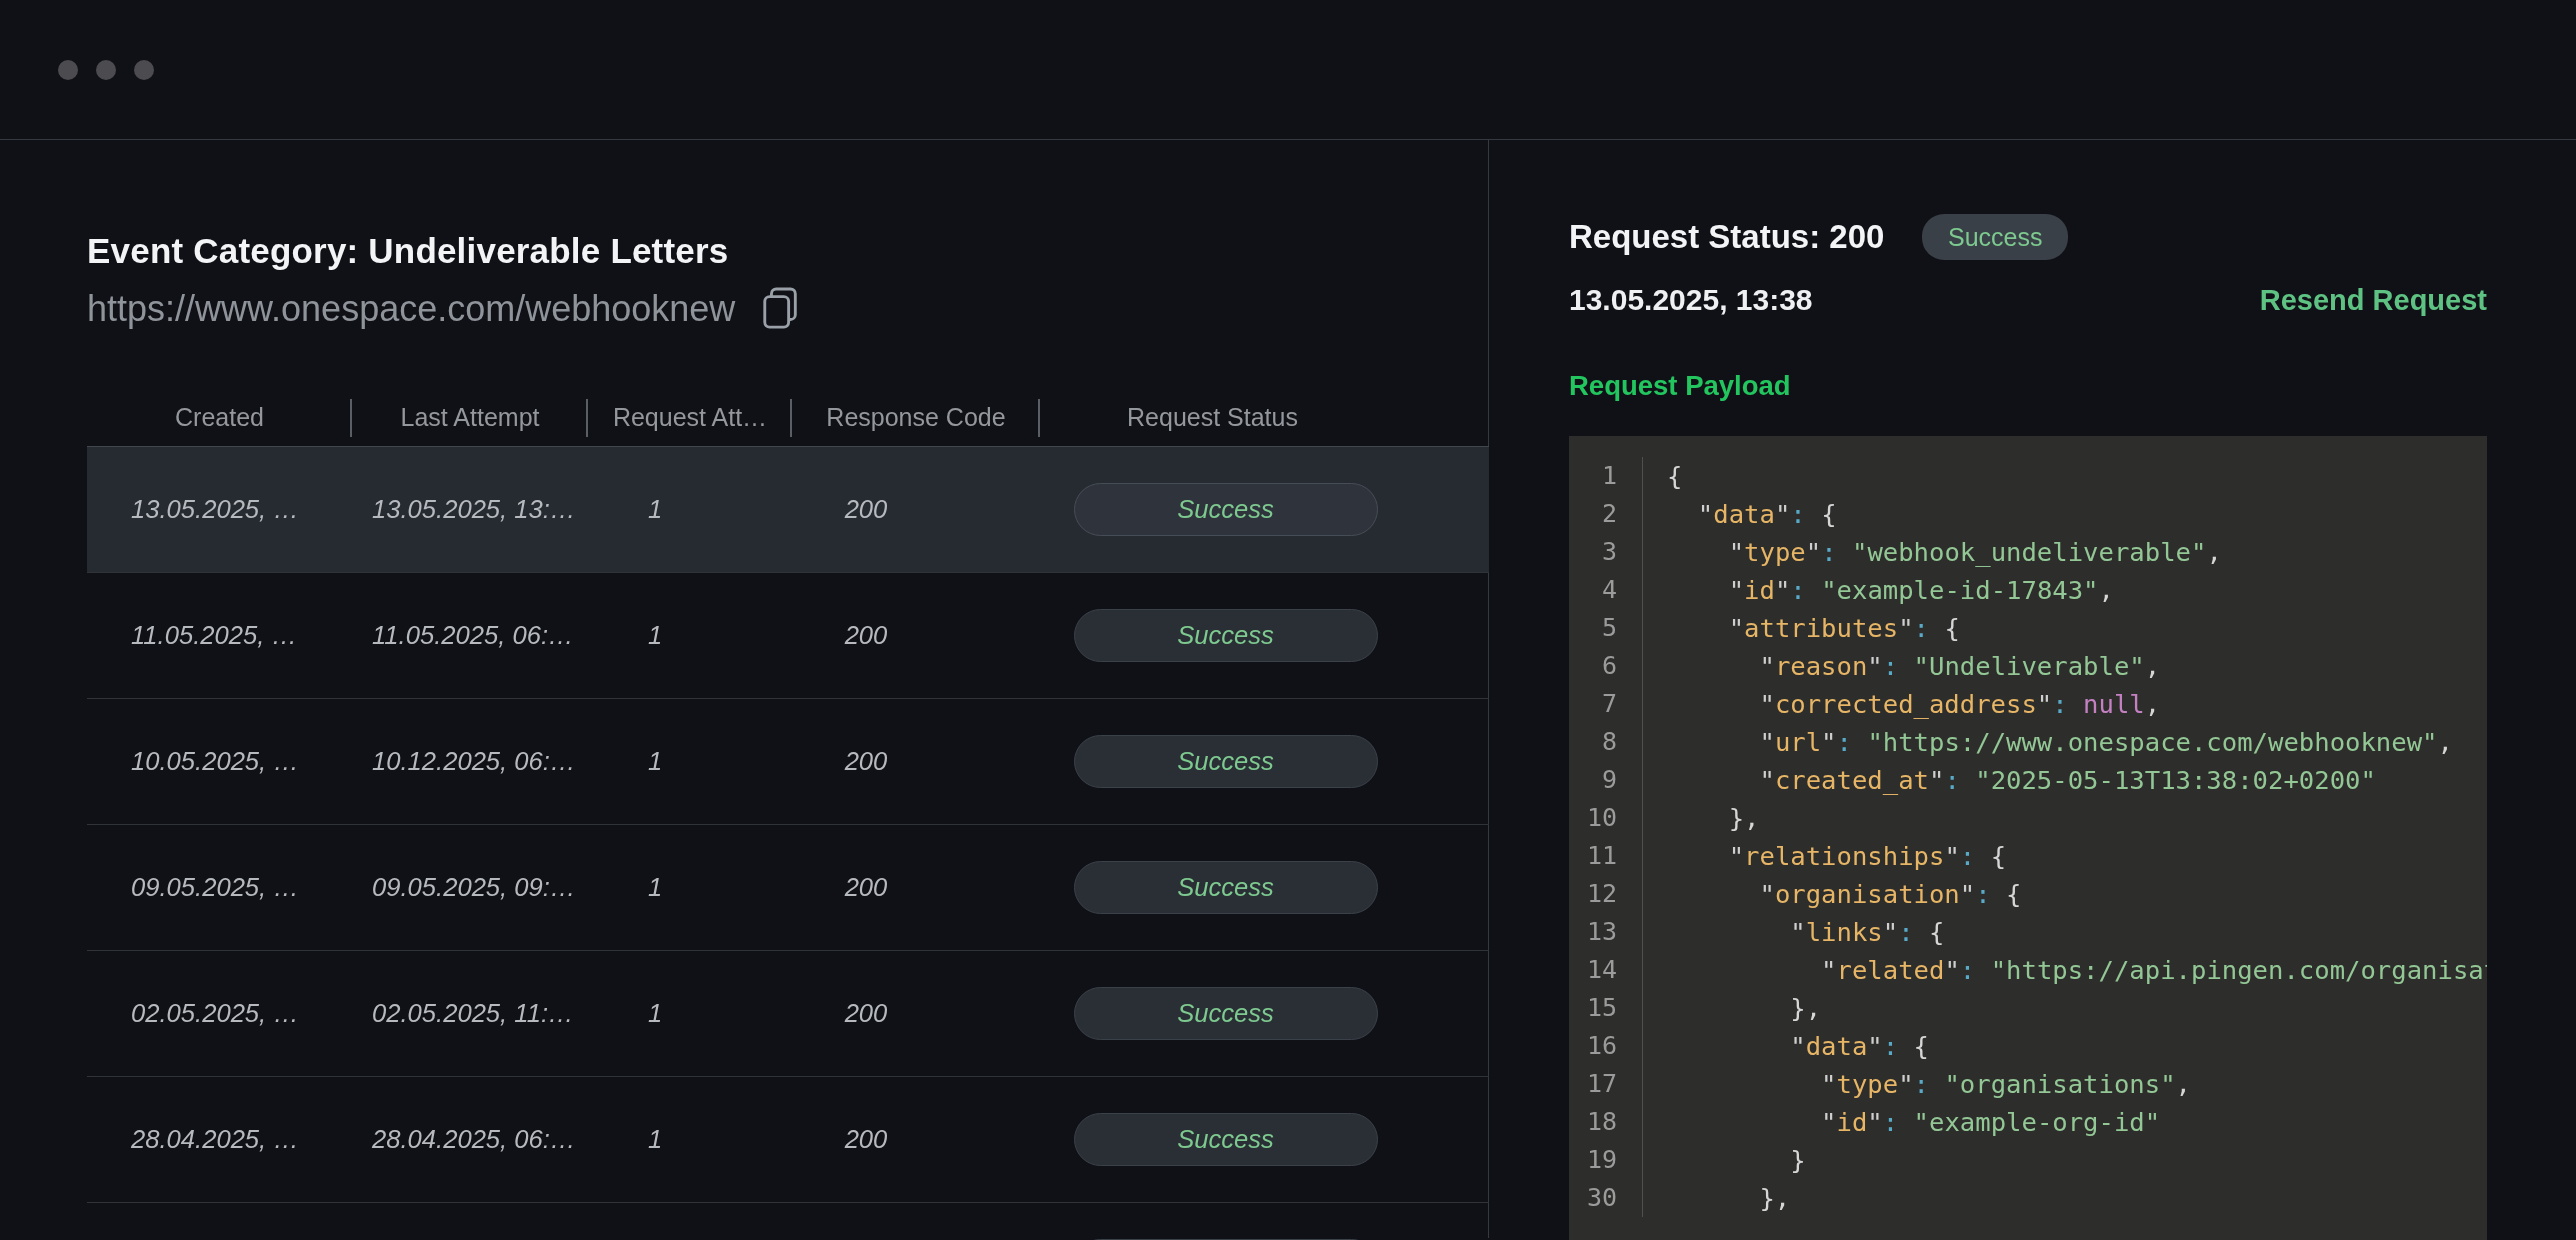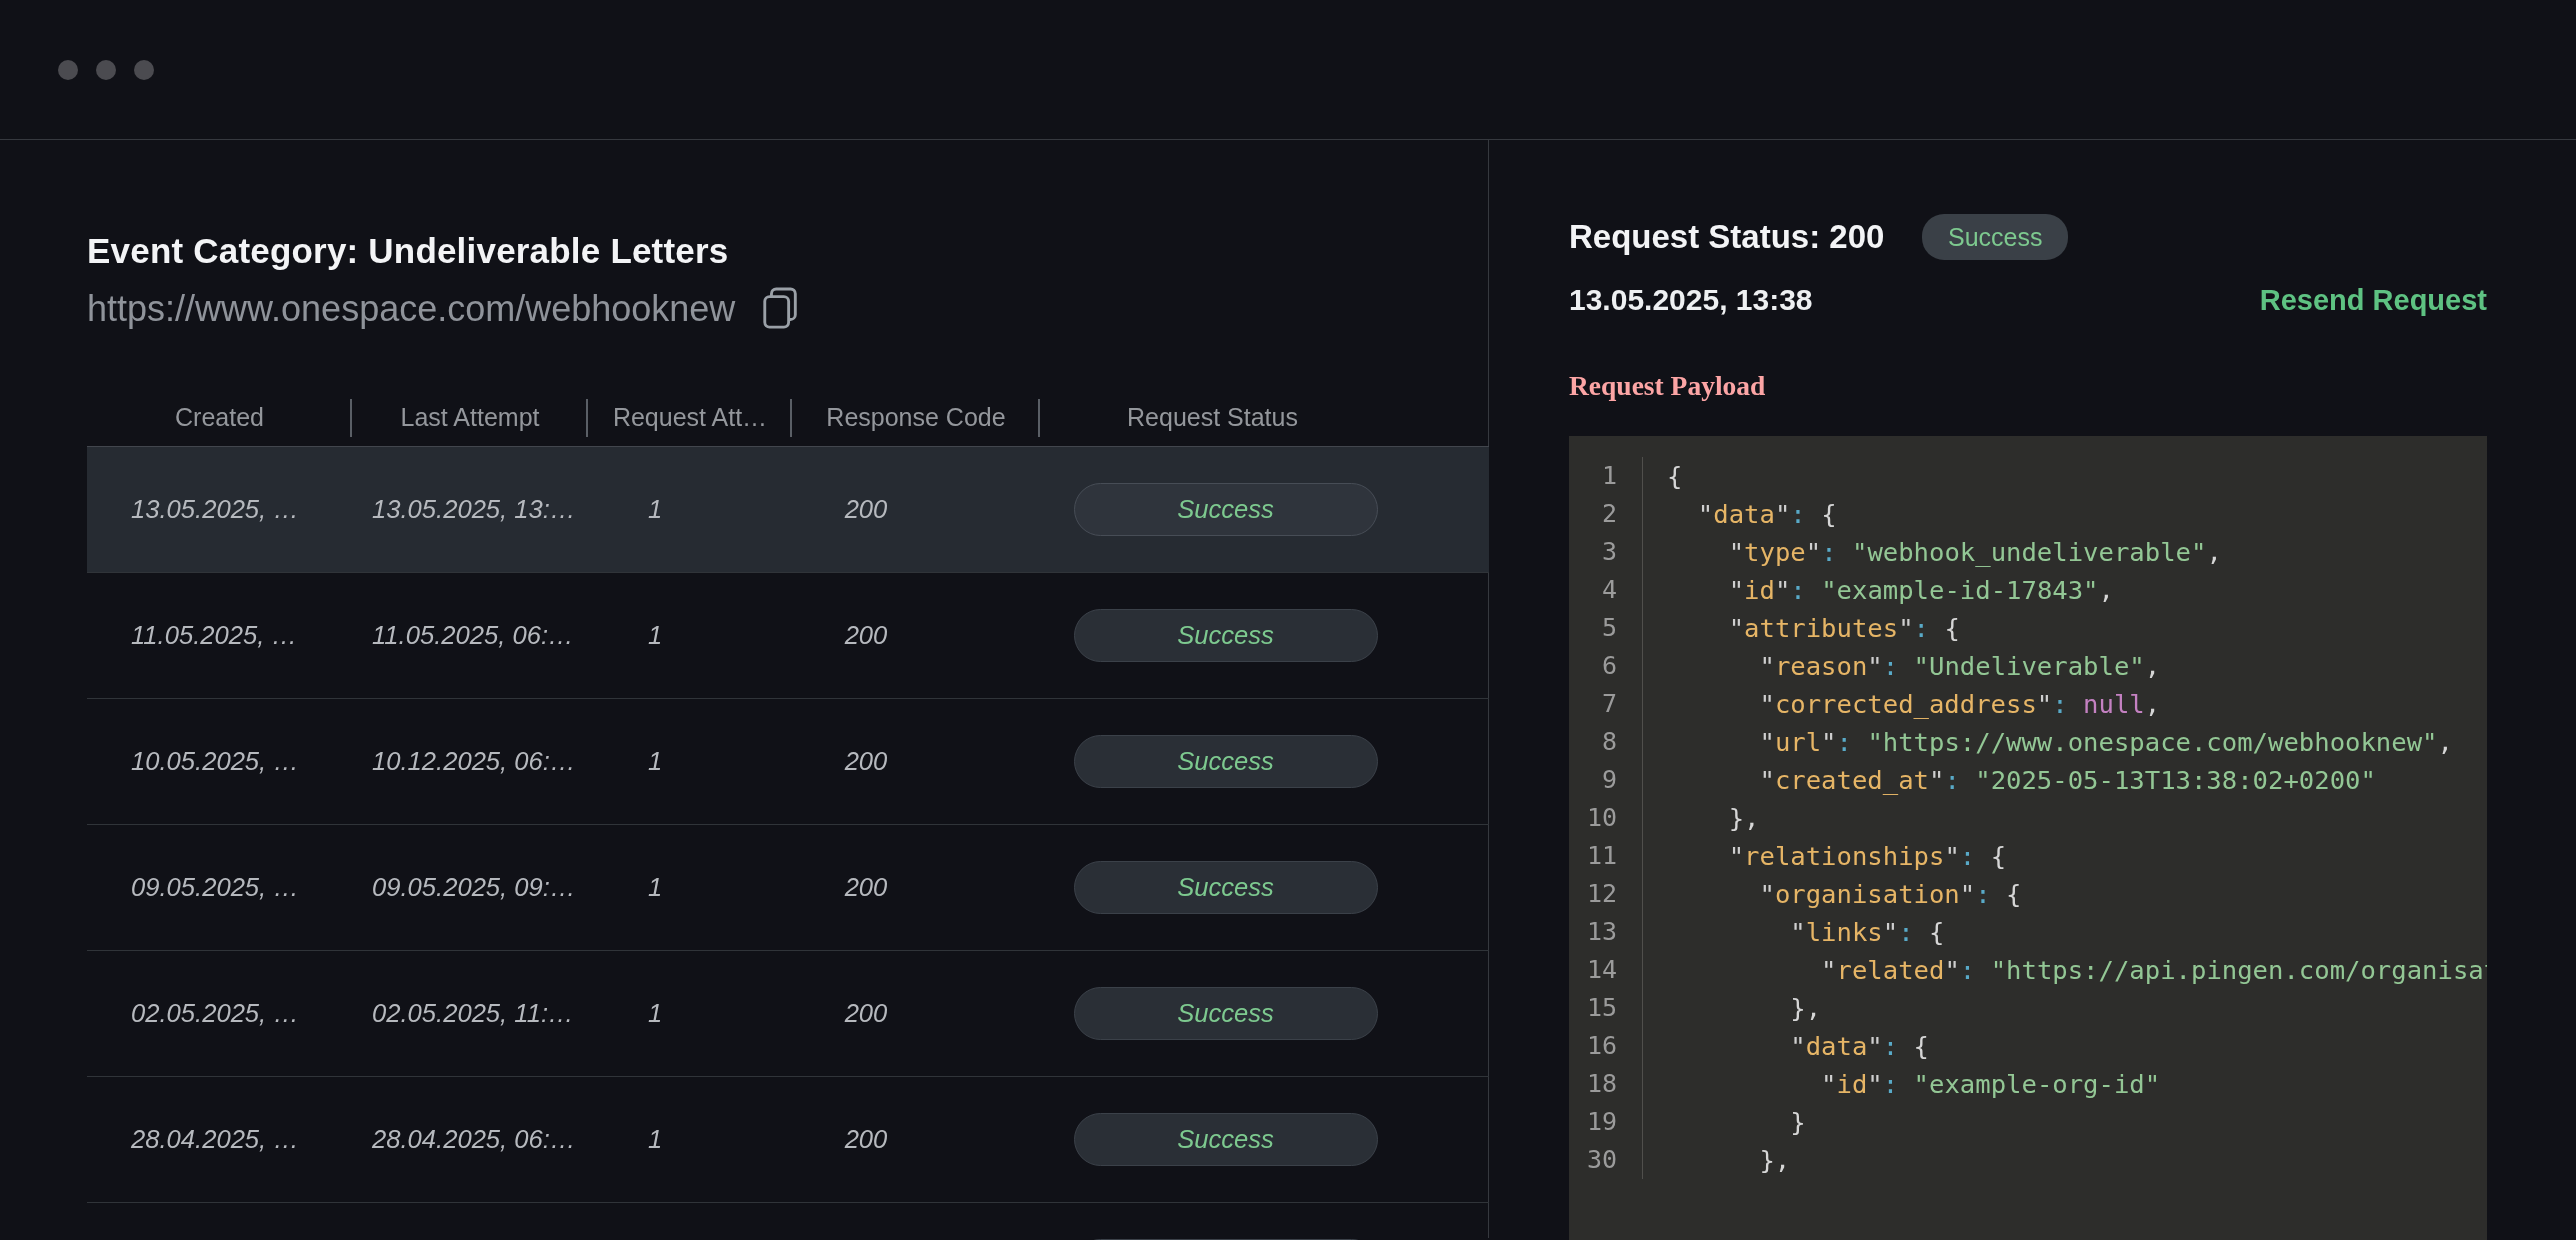--- a/index.html
+++ b/index.html
@@ -41,21 +41,21 @@
         display:flex;align-items:center;justify-content:center;font-size:25.6px;color:#7dc98f;box-sizing:border-box;}
   .row.selected .pill{background:#2f343c;border-color:#474d56;}
 
   
   .rp-header{margin-top:74px;display:flex;align-items:center;gap:38px;}
   .rp-title{margin:0;font-size:33px;font-weight:bold;color:#f3f4f6;}
   .badge{background:#3a4047;border-radius:22px;padding:8.5px 25.6px;font-size:25px;color:#7dc98f;}
   .rp-meta{margin-top:23px;width:918px;display:flex;justify-content:space-between;align-items:center;}
   .rp-date{font-size:30px;font-weight:bold;color:#eef0f2;}
   .resend{background:none;border:none;padding:0;font-family:inherit;font-size:29px;font-weight:bold;color:#5ec282;cursor:pointer;}
-  .payload-label{margin:53px 0 0;font-size:27.5px;font-weight:bold;color:#fca5a5;font-family:Liberation Serif, serif;}
+  .payload-label{margin:53px 0 0;font-size:27.5px;font-weight:bold;color:#22c55e;}
 
   .code{margin-top:34px;width:918px;height:835px;background:#2d2d2b;padding-top:21px;box-sizing:border-box;
         overflow:hidden;font-family:"DejaVu Sans Mono",monospace;}
   .cline{display:flex;line-height:38px;height:38px;}
   .ln{flex:none;width:48px;text-align:right;font-size:25px;color:#9b9b9b;}
   .ctext{border-left:1.9px solid #504f4c;margin-left:25px;padding-left:24px;font-size:25.6px;white-space:pre;overflow:hidden;}
   .t-p{color:#d6d6d6;}
   .t-q{color:#cfcfcf;}
   .t-k{color:#e6b566;}
   .t-c{color:#59aac8;}
@@ -234,20 +234,24 @@
           </div>
           <div class="cline">
             <div class="ln">15</div>
             <div class="ctext"><span class="t-p">        },</span></div>
           </div>
           <div class="cline">
             <div class="ln">16</div>
             <div class="ctext"><span class="t-p">        </span><span class="t-q">"</span><span class="t-k">data</span><span class="t-q">"</span><span class="t-c">:</span><span class="t-p"> {</span></div>
           </div>
           <div class="cline">
+            <div class="ln">17</div>
+            <div class="ctext"><span class="t-p">          </span><span class="t-q">"</span><span class="t-k">type</span><span class="t-q">"</span><span class="t-c">:</span><span class="t-p"> </span><span class="t-s">"organisations"</span><span class="t-p">,</span></div>
+          </div>
+          <div class="cline">
             <div class="ln">18</div>
             <div class="ctext"><span class="t-p">          </span><span class="t-q">"</span><span class="t-k">id</span><span class="t-q">"</span><span class="t-c">:</span><span class="t-p"> </span><span class="t-s">"example-org-id"</span></div>
           </div>
           <div class="cline">
             <div class="ln">19</div>
             <div class="ctext"><span class="t-p">        }</span></div>
           </div>
           <div class="cline">
             <div class="ln">30</div>
             <div class="ctext"><span class="t-p">      },</span></div>

